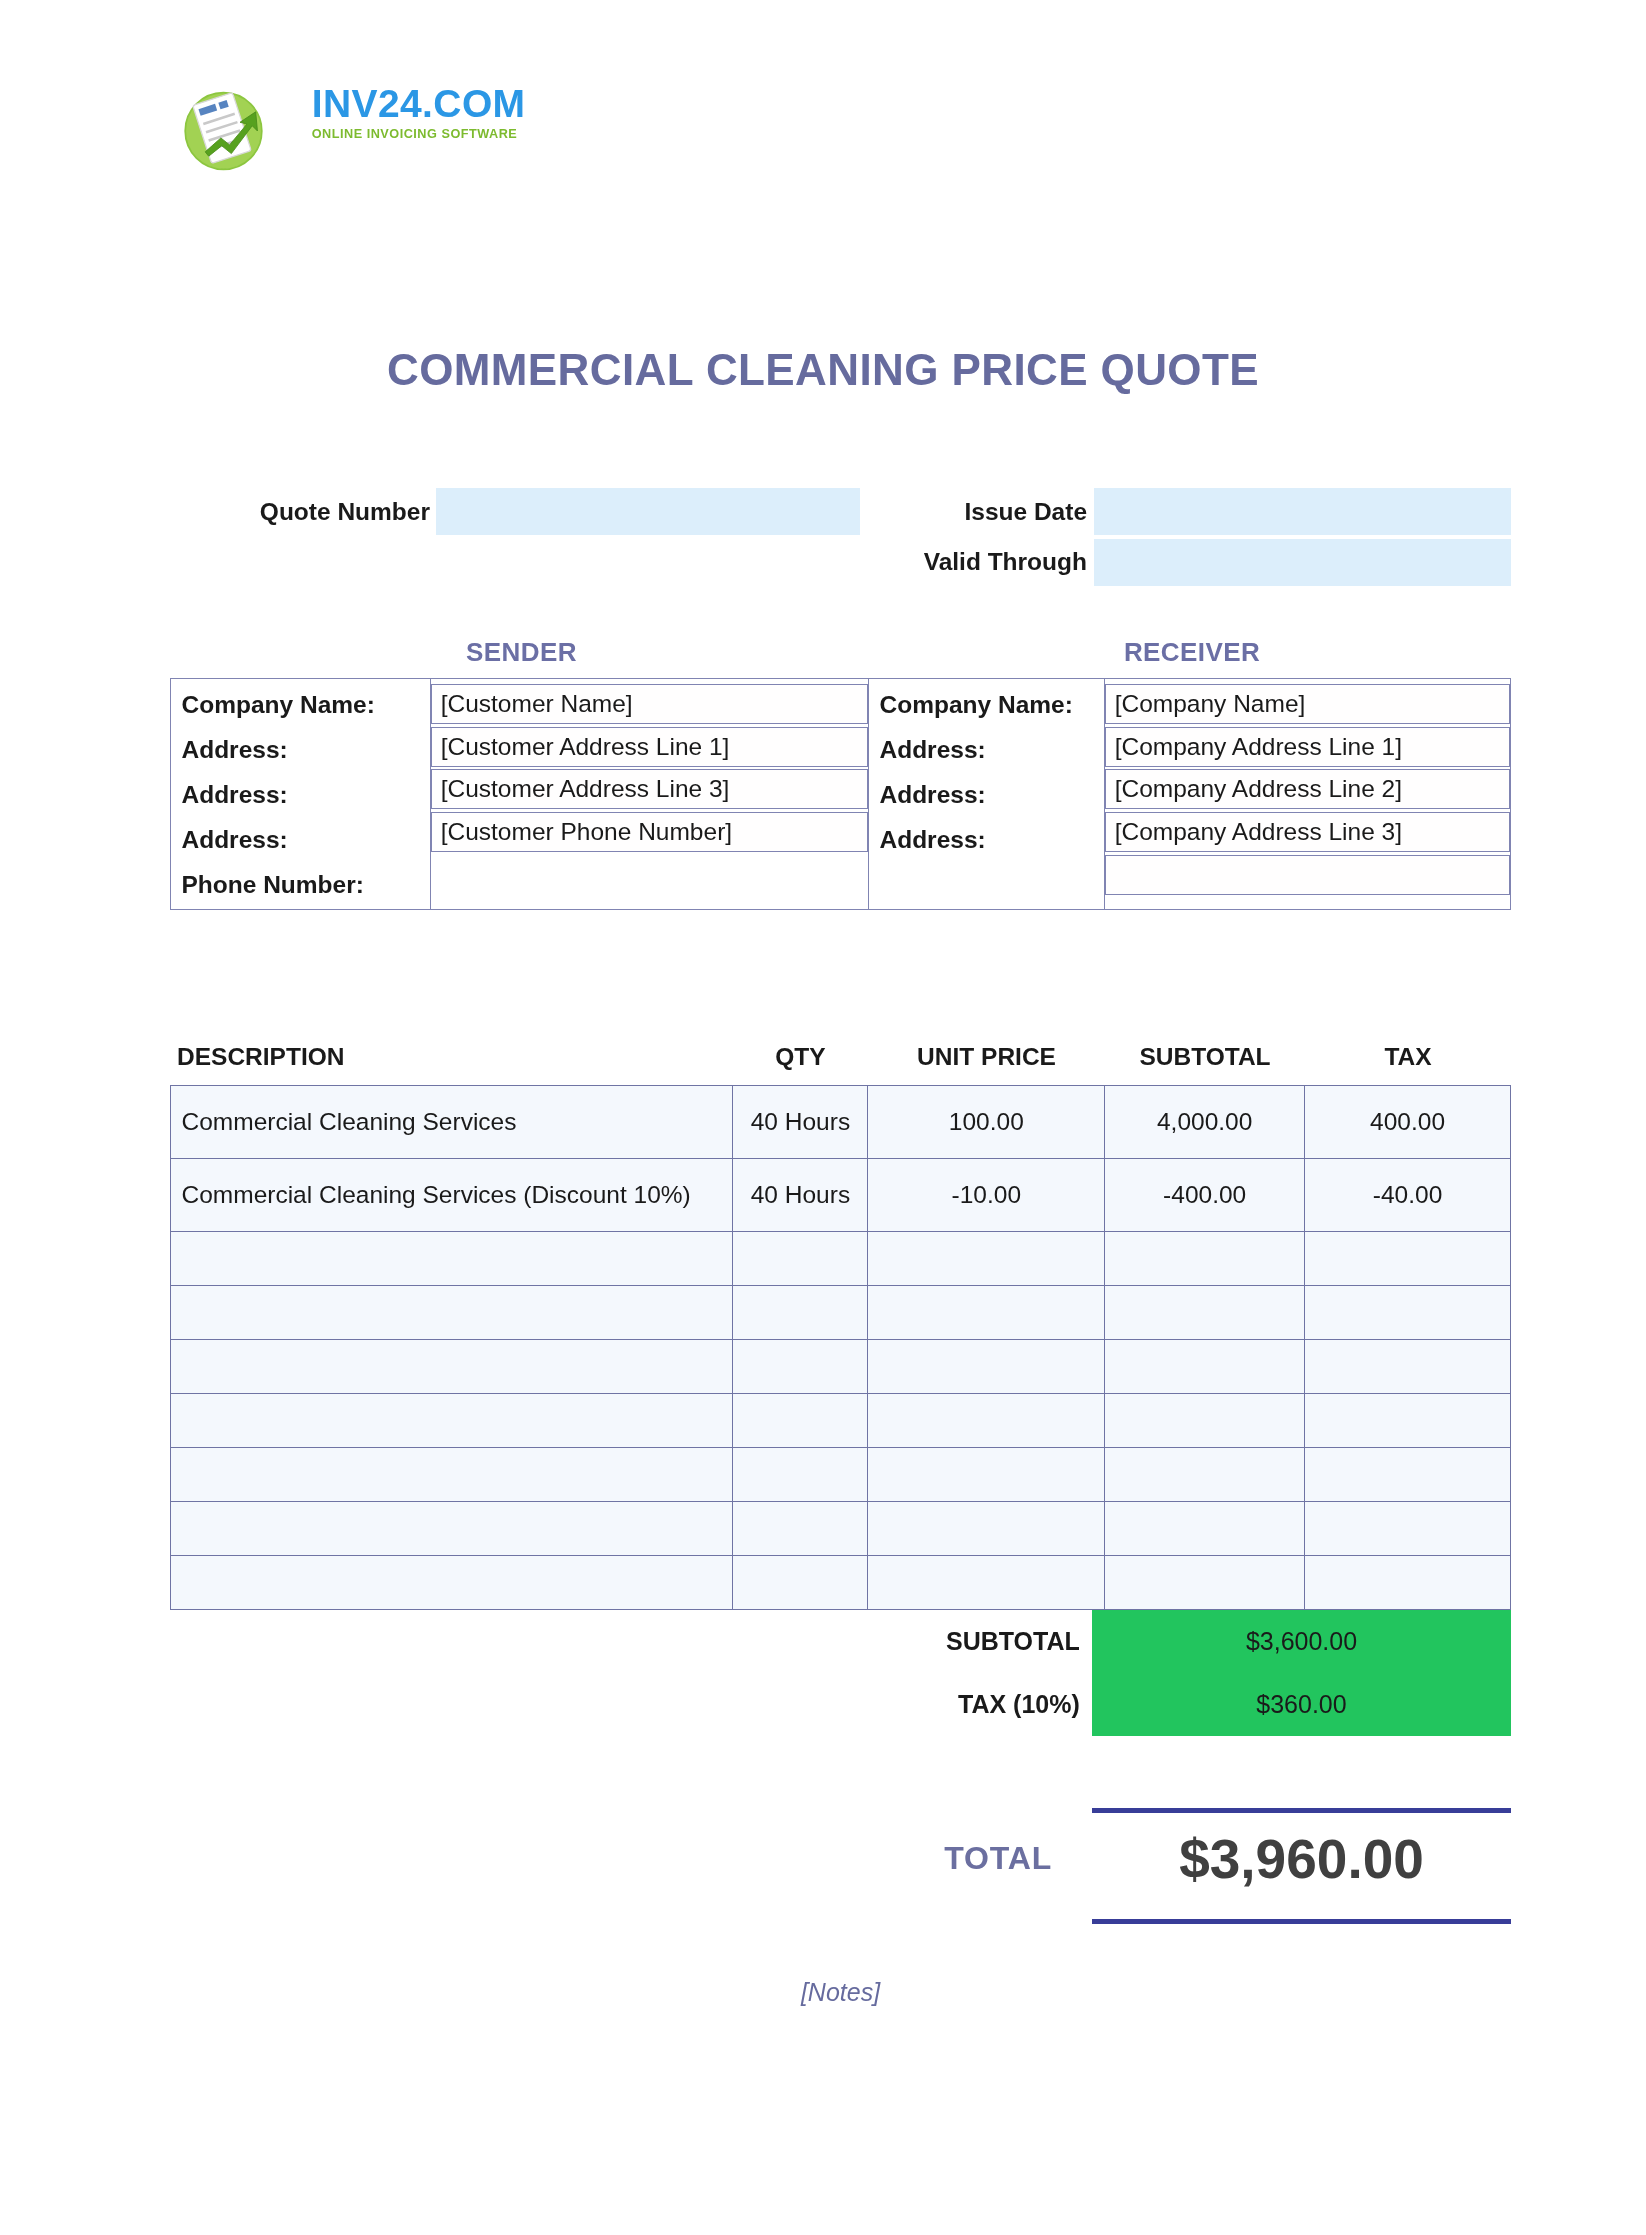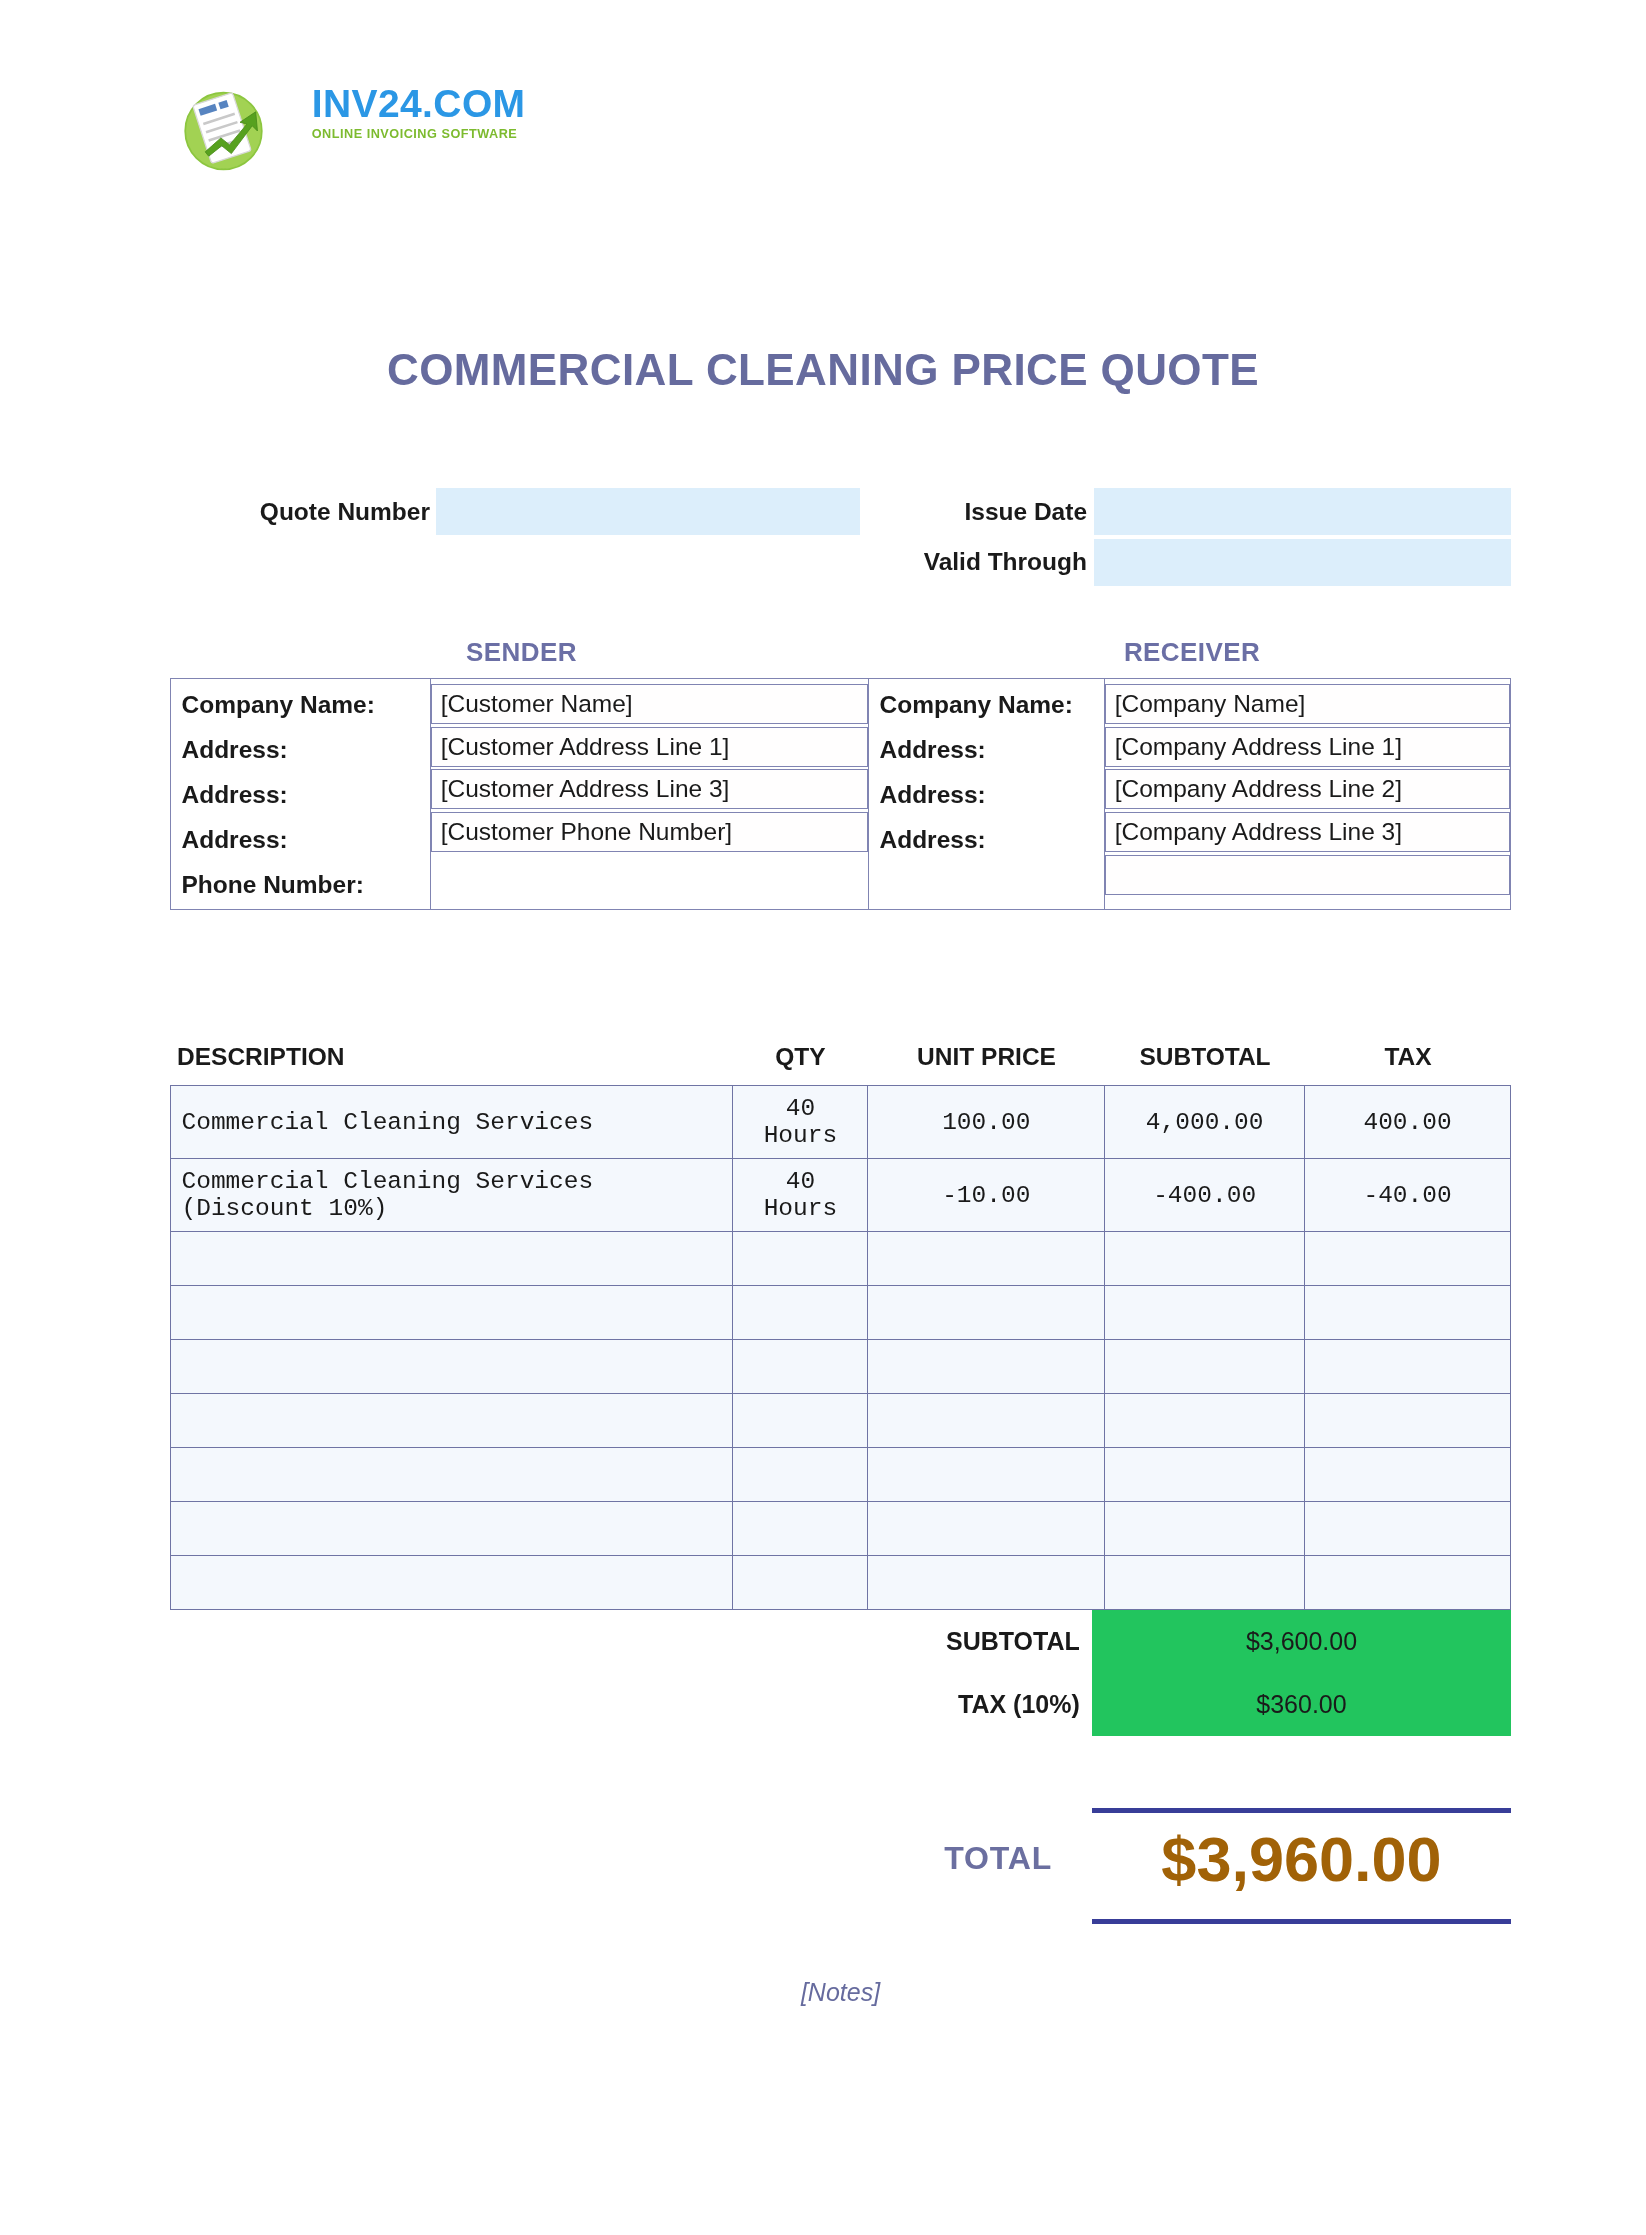--- a/index.html
+++ b/index.html
@@ -111,21 +111,21 @@
     width: 1341px;
     border-collapse: collapse;
   }
   table.items td {
     border: 1.7px solid #6f74a4;
     background: #f4f8fd;
     font-size: 24.5px;
     padding: 0 10.5px;
     vertical-align: middle;
   }
-  table.items tr.data-row { height: 73px; font-family: Liberation Mono, monospace; }
+  table.items tr.data-row { height: 73px; }
   table.items tr.empty-row { height: 54px; }
   td.c-desc { width: 563px; text-align: left; }
   td.c-qty { width: 135px; text-align: center; padding: 0 3.5px; }
   td.c-unit { width: 237px; text-align: center; }
   td.c-sub { width: 200px; text-align: center; }
   td.c-tax { width: 206px; text-align: center; }
 
   
   .totals { margin-left: 170px; width: 1341px; }
   .totals-row { display: flex; }
@@ -152,22 +152,22 @@
     margin-left: 170px; width: 1341px; margin-top: 8.7px;
     display: flex; align-items: center; height: 75px; gap: 24px;
   }
   .total-label {
     flex: 1; text-align: right; padding-right: 15.7px;
     font-size: 32px; font-weight: bold; letter-spacing: 0.9px;
     color: #6b6fa0;
   }
   .total-value {
     width: 419px; text-align: center;
-    font-size: 63px; font-weight: bold;
-    color: #a16207;
+    font-size: 55px; font-weight: bold;
+    color: #404040;
   }
 
   
   .notes {
     margin-left: 170px; width: 1341px;
     margin-top: 54px;
     text-align: center;
     font-size: 25px;
     font-style: italic;
     color: #666b9e;

